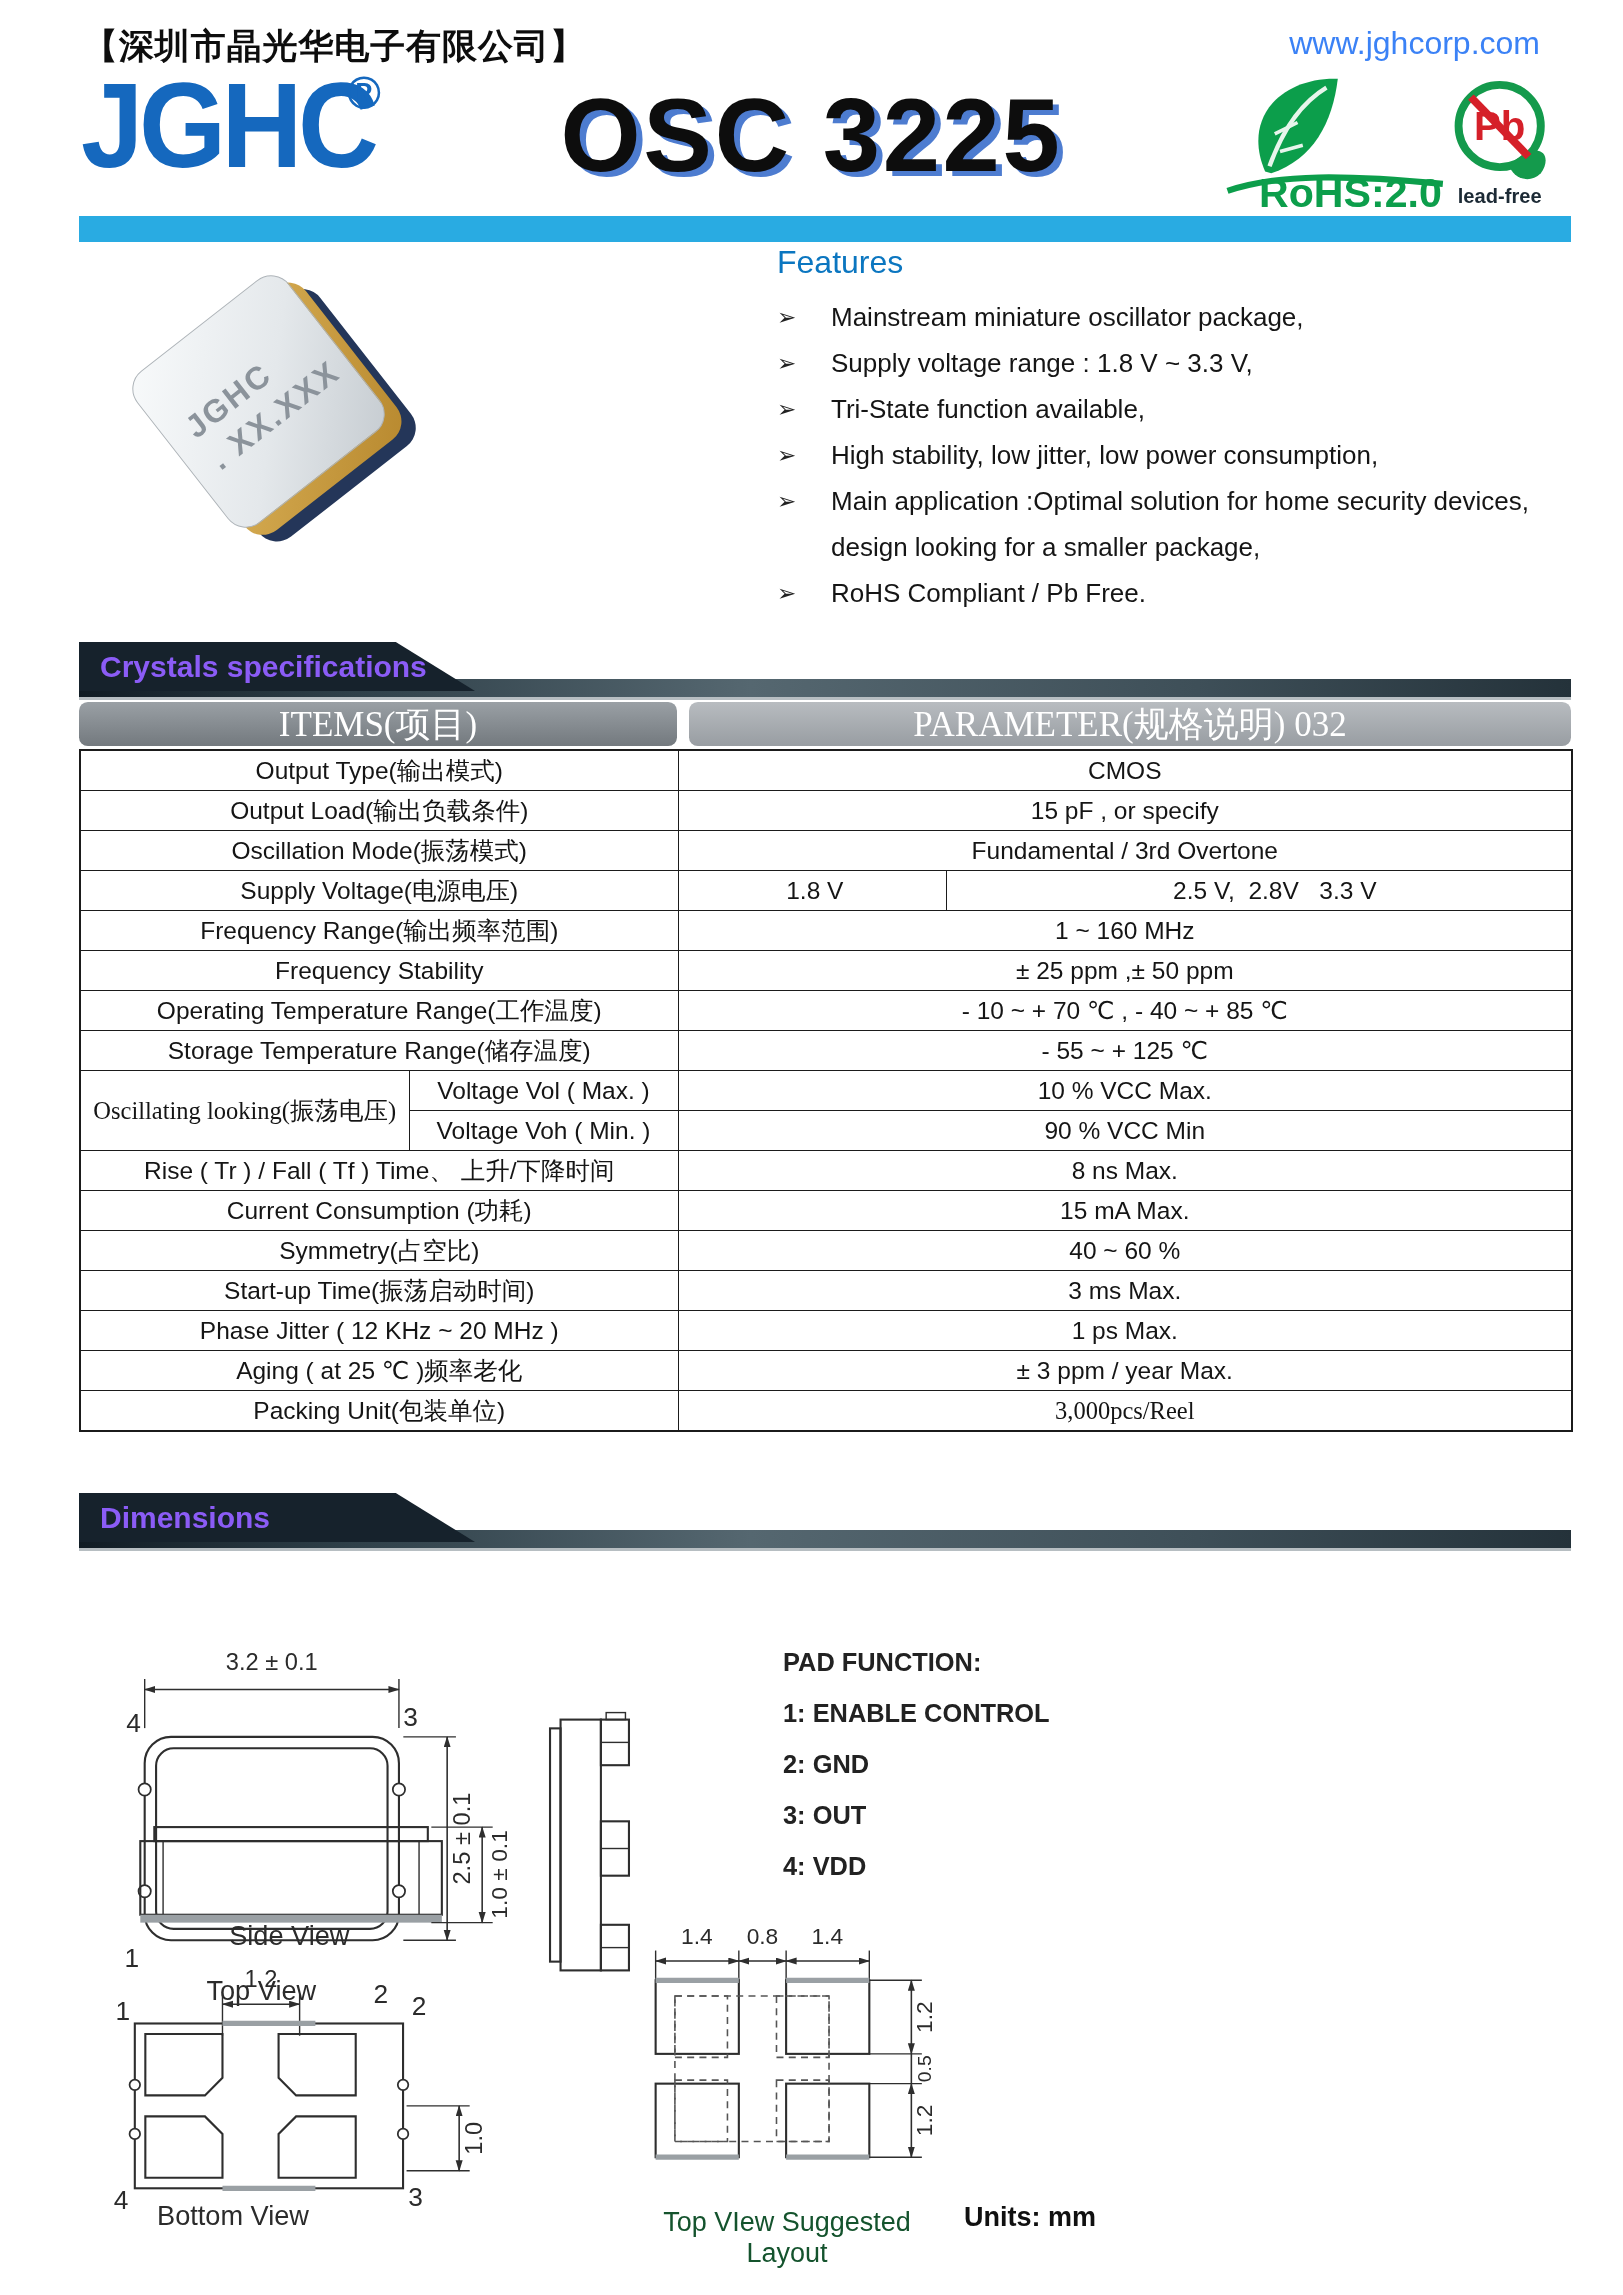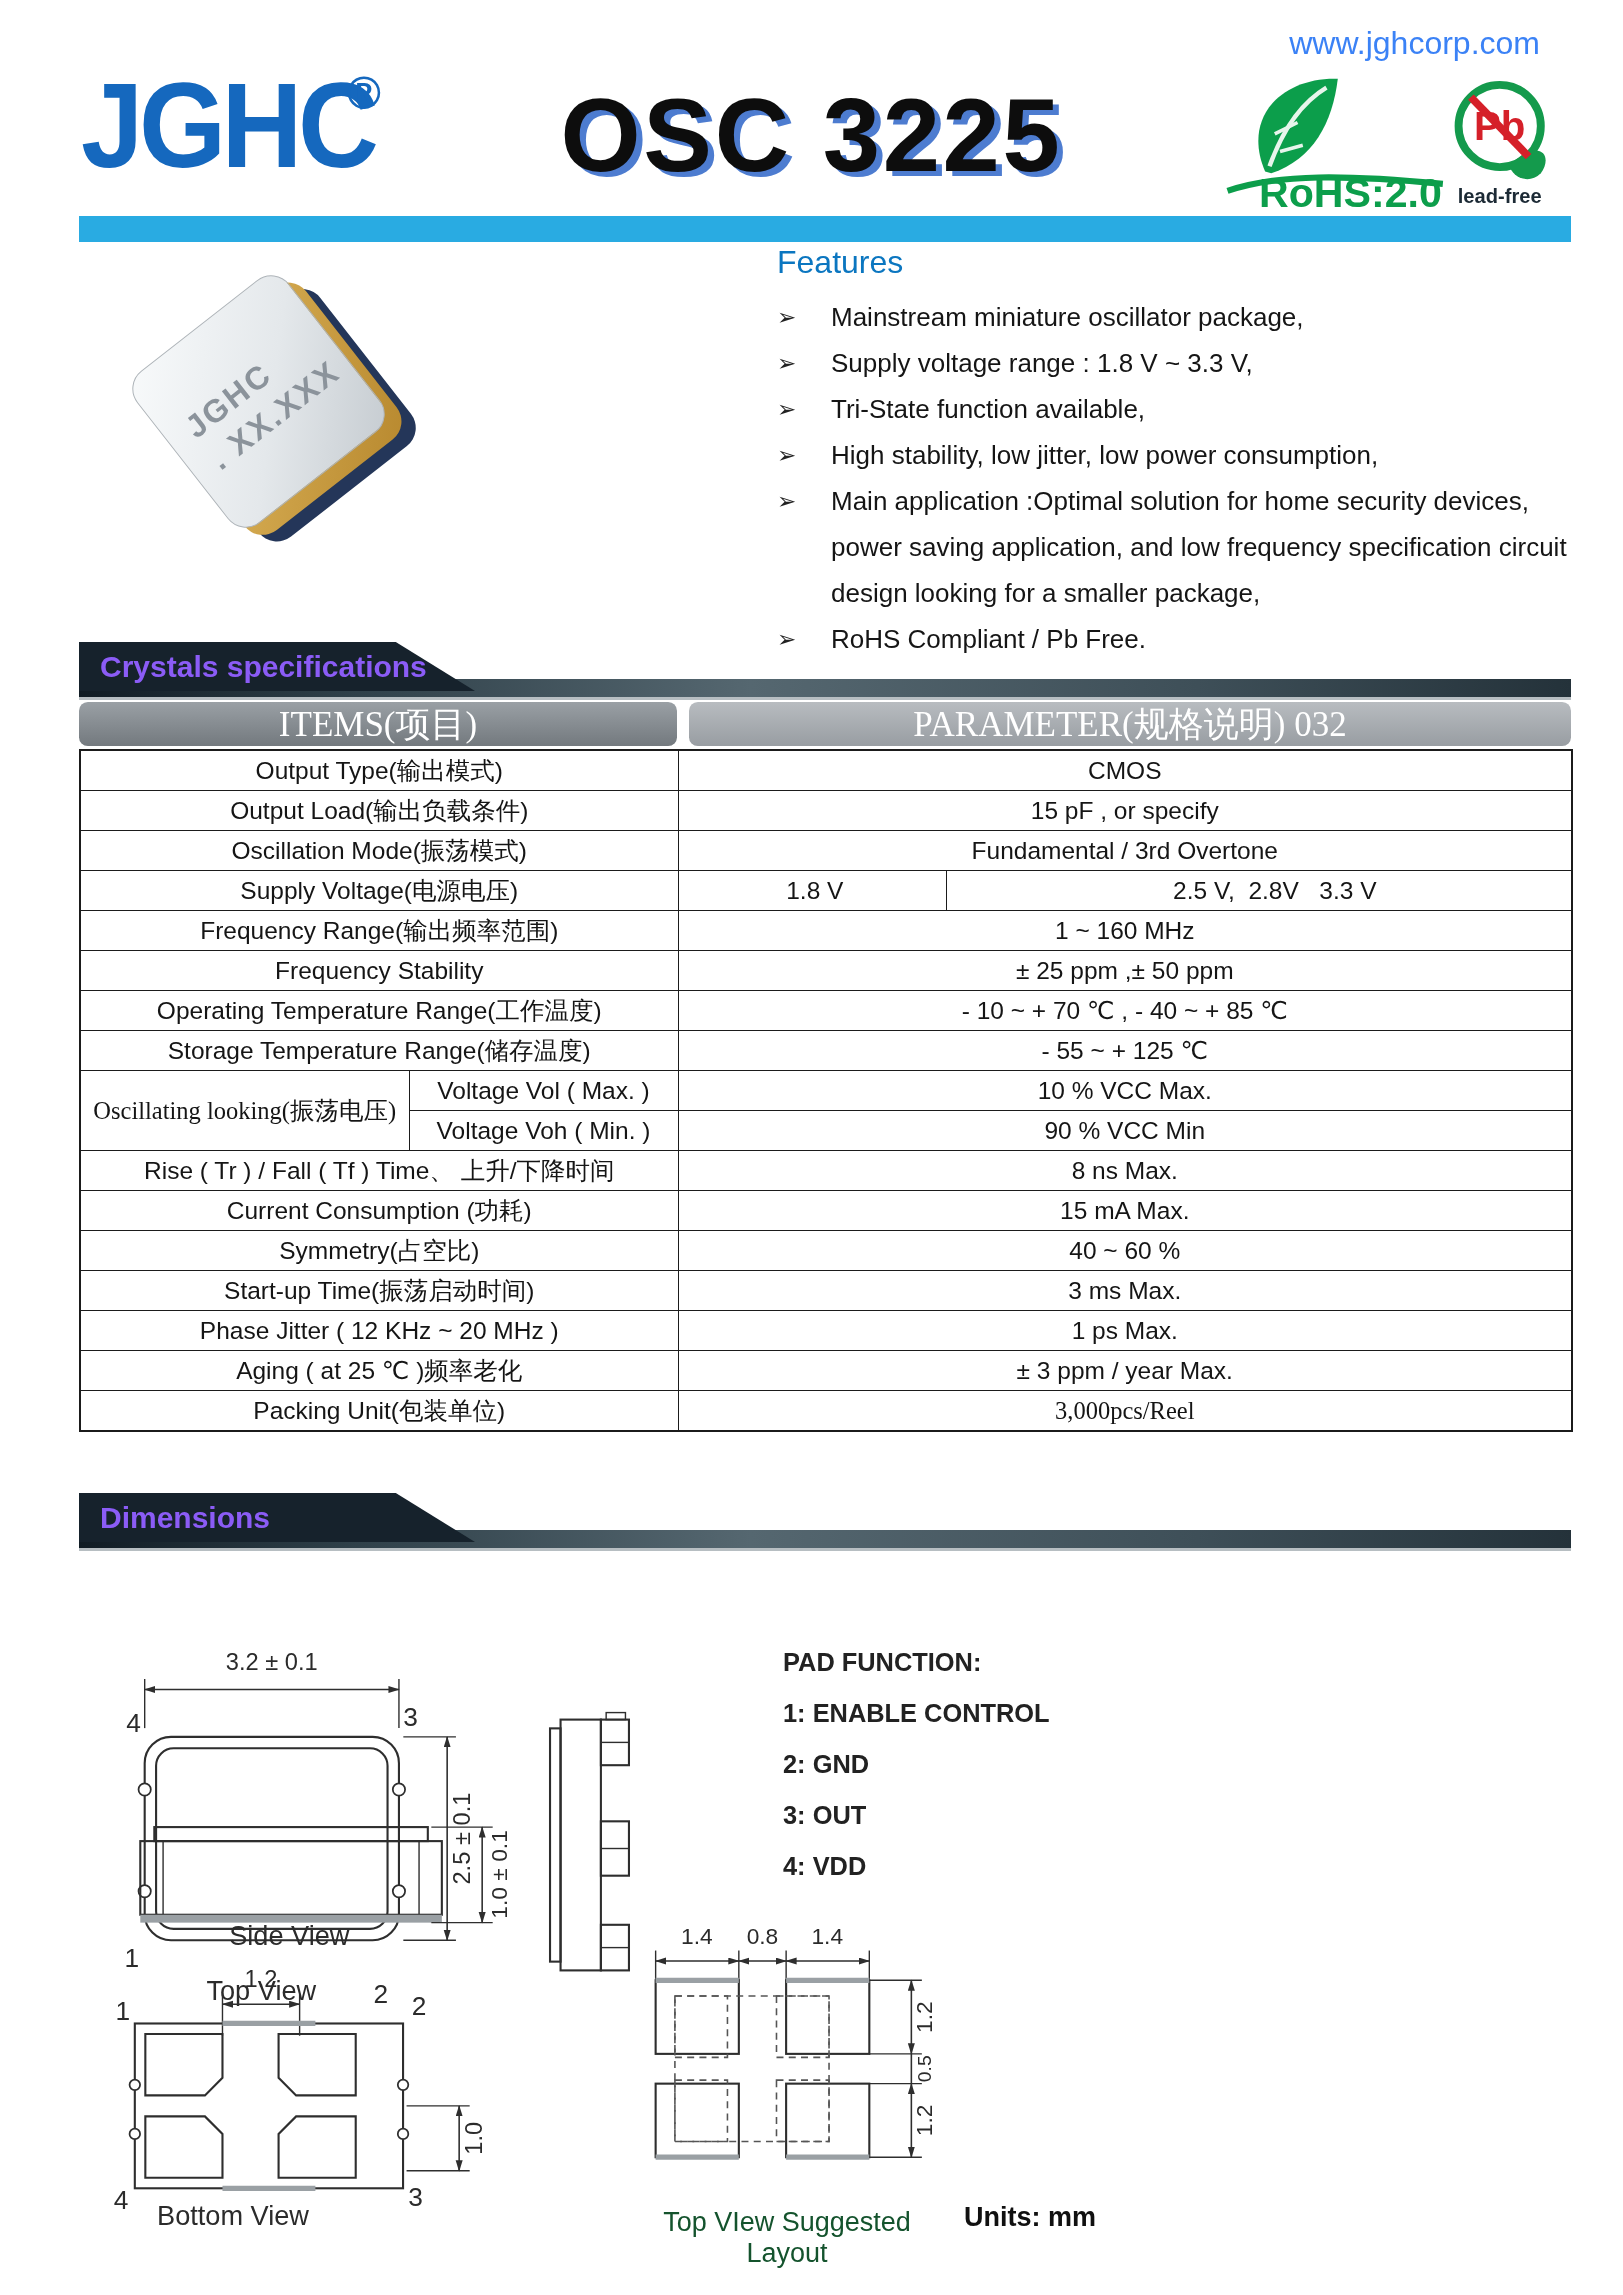--- a/index.html
+++ b/index.html
@@ -80,20 +80,21 @@
     <defs>
       <marker id="mE" markerWidth="13" markerHeight="10" refX="12" refY="4" orient="auto" markerUnits="userSpaceOnUse">
         <path d="M0,0 L13,4 L0,8 Z" fill="#2e2e2e"></path>
       </marker>
       <marker id="mS" markerWidth="13" markerHeight="10" refX="12" refY="4" orient="auto-start-reverse" markerUnits="userSpaceOnUse">
         <path d="M0,0 L13,4 L0,8 Z" fill="#2e2e2e"></path>
       </marker>
     </defs>
   </svg>
 
+  <div class="abs company">【深圳市晶光华电子有限公司】</div>
   <div class="abs website">www.jghcorp.com</div>
   <div class="abs jghc-logo">JGHC</div>
   <div class="abs reg-mark">®</div>
   <div class="abs doc-title">OSC 3225</div>
 
   <svg class="abs" style="left:1217px;top:68px" width="232" height="145" viewBox="0 0 265 165">
     <path d="M55,118 C28,55 75,10 138,12 C132,62 110,104 62,120 Z" fill="#0c9e4b"></path>
     <path d="M60,112 C75,70 95,40 125,22" stroke="#e8f5ec" stroke-width="5" fill="none"></path>
     <path d="M72,95 L98,88 M66,75 L92,62" stroke="#e8f5ec" stroke-width="4" fill="none"></path>
     <path d="M12,140 C70,120 150,122 258,132" stroke="#0c9e4b" stroke-width="7" fill="none"></path>
@@ -135,24 +136,20 @@
       <span class="feat-arrow">➢</span>
       <span class="feat-text">Tri-State function available,</span>
     </div>
     <div class="feat-row">
       <span class="feat-arrow">➢</span>
       <span class="feat-text">High stability, low jitter, low power consumption,</span>
     </div>
     <div class="feat-row">
       <span class="feat-arrow">➢</span>
       <span class="feat-text">Main application :Optimal solution for home security devices,</span>
-    </div>
-    <div class="feat-row">
-      <span class="feat-arrow"></span>
-      <span class="feat-text">power saving application, and low frequency specification circuit</span>
     </div>
     <div class="feat-row">
       <span class="feat-arrow"></span>
       <span class="feat-text">design looking for a smaller package,</span>
     </div>
     <div class="feat-row">
       <span class="feat-arrow">➢</span>
       <span class="feat-text">RoHS Compliant / Pb Free.</span>
     </div>
   </div>

